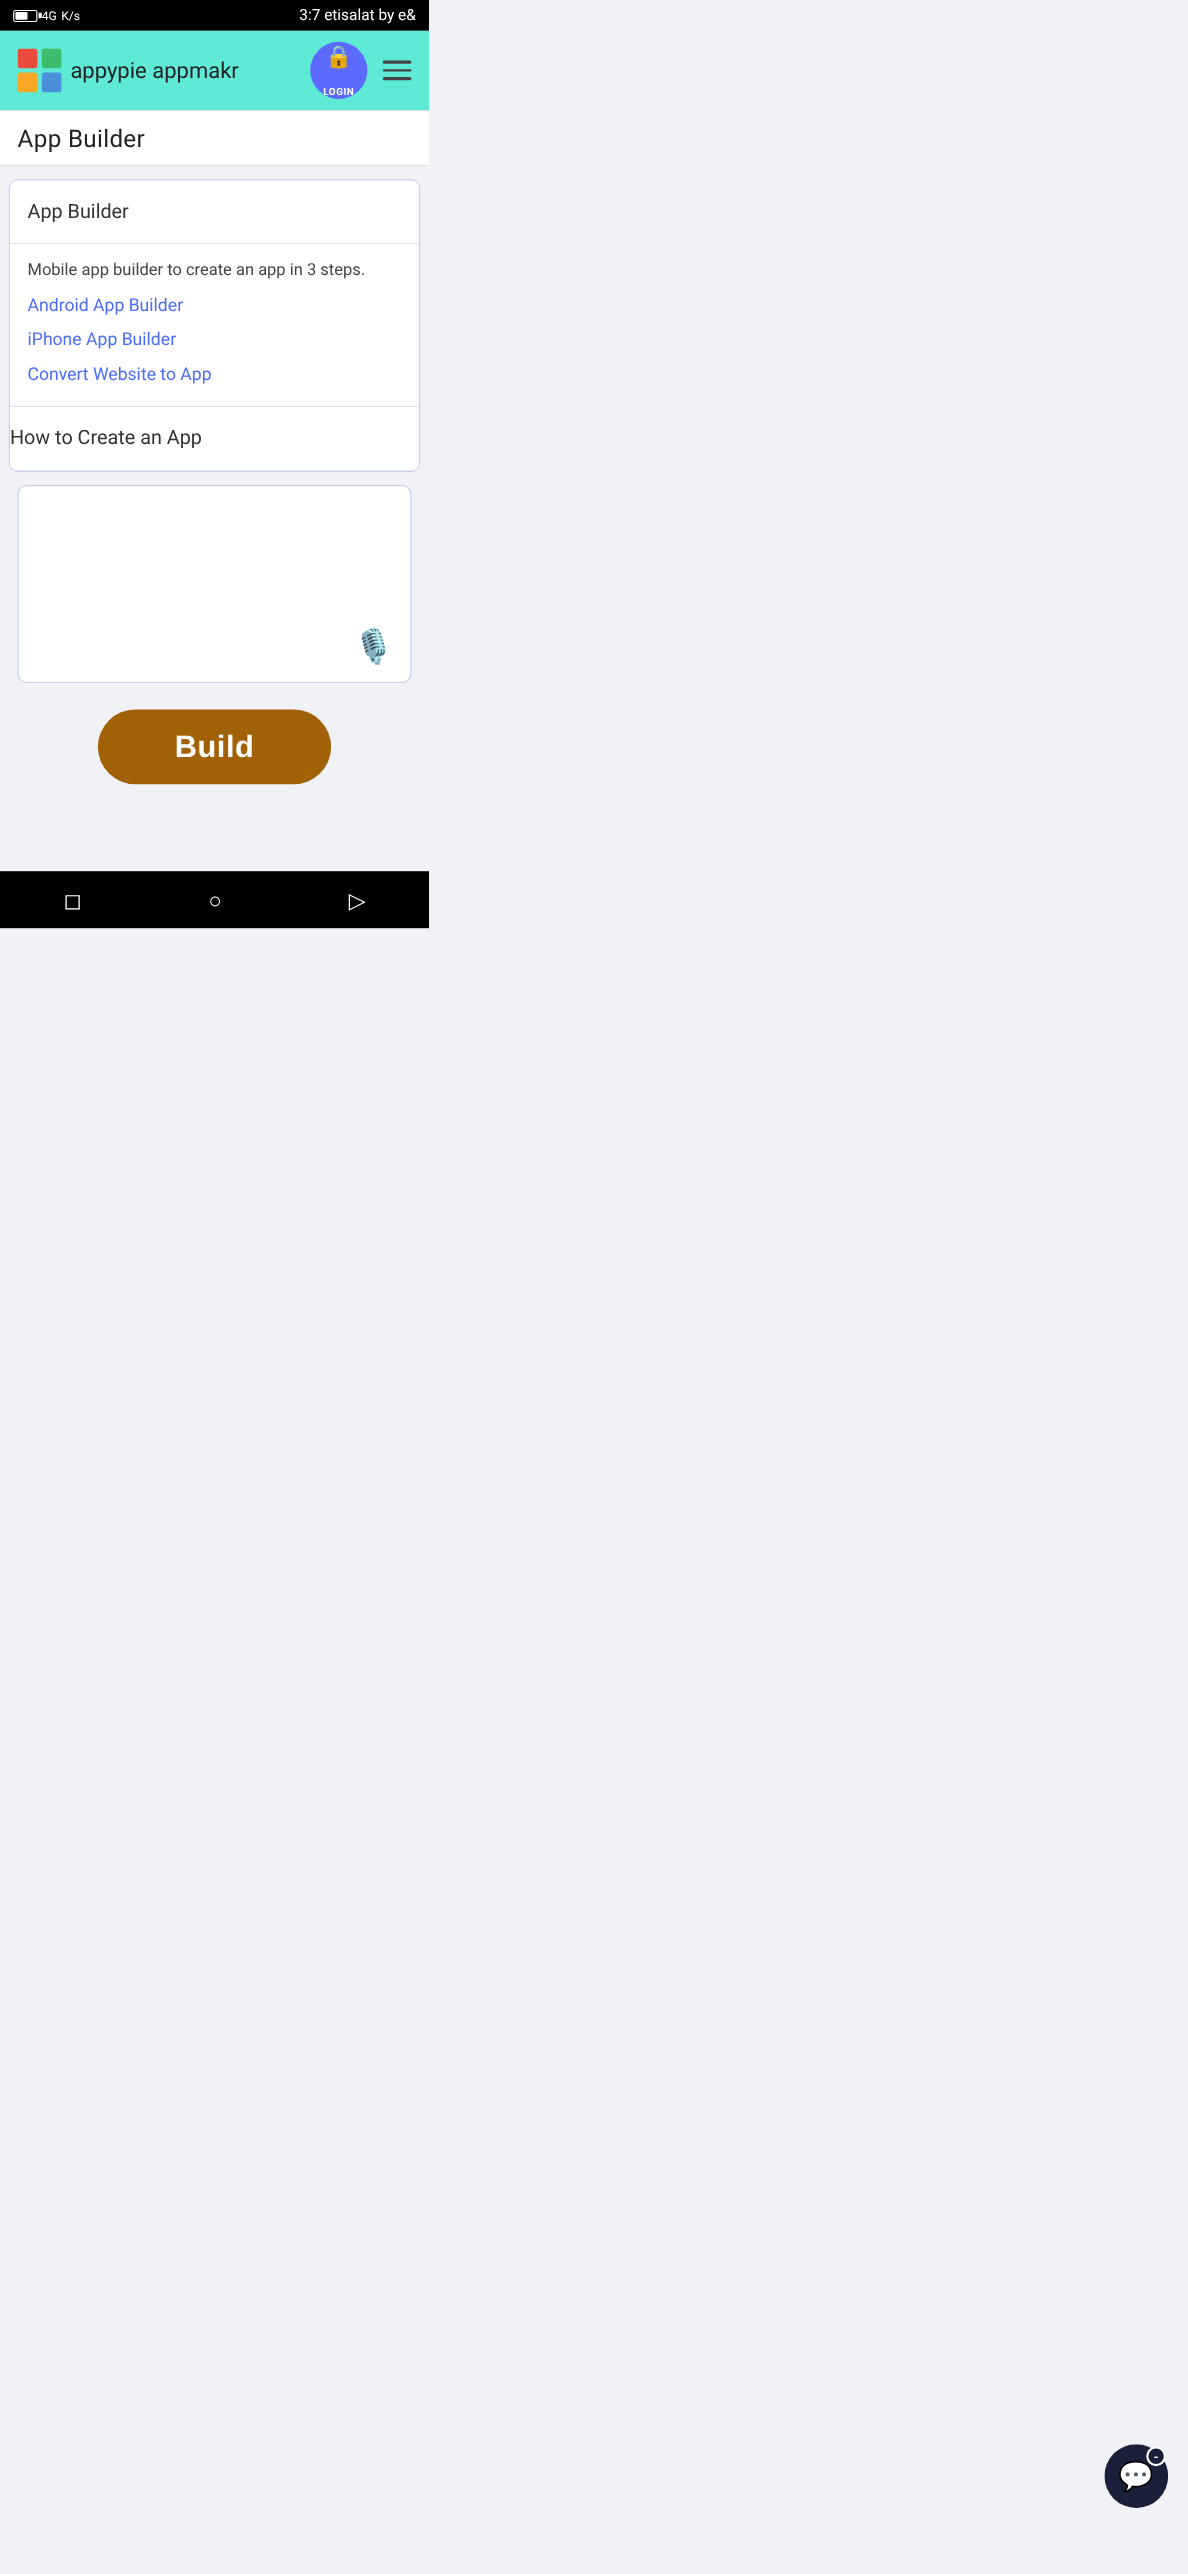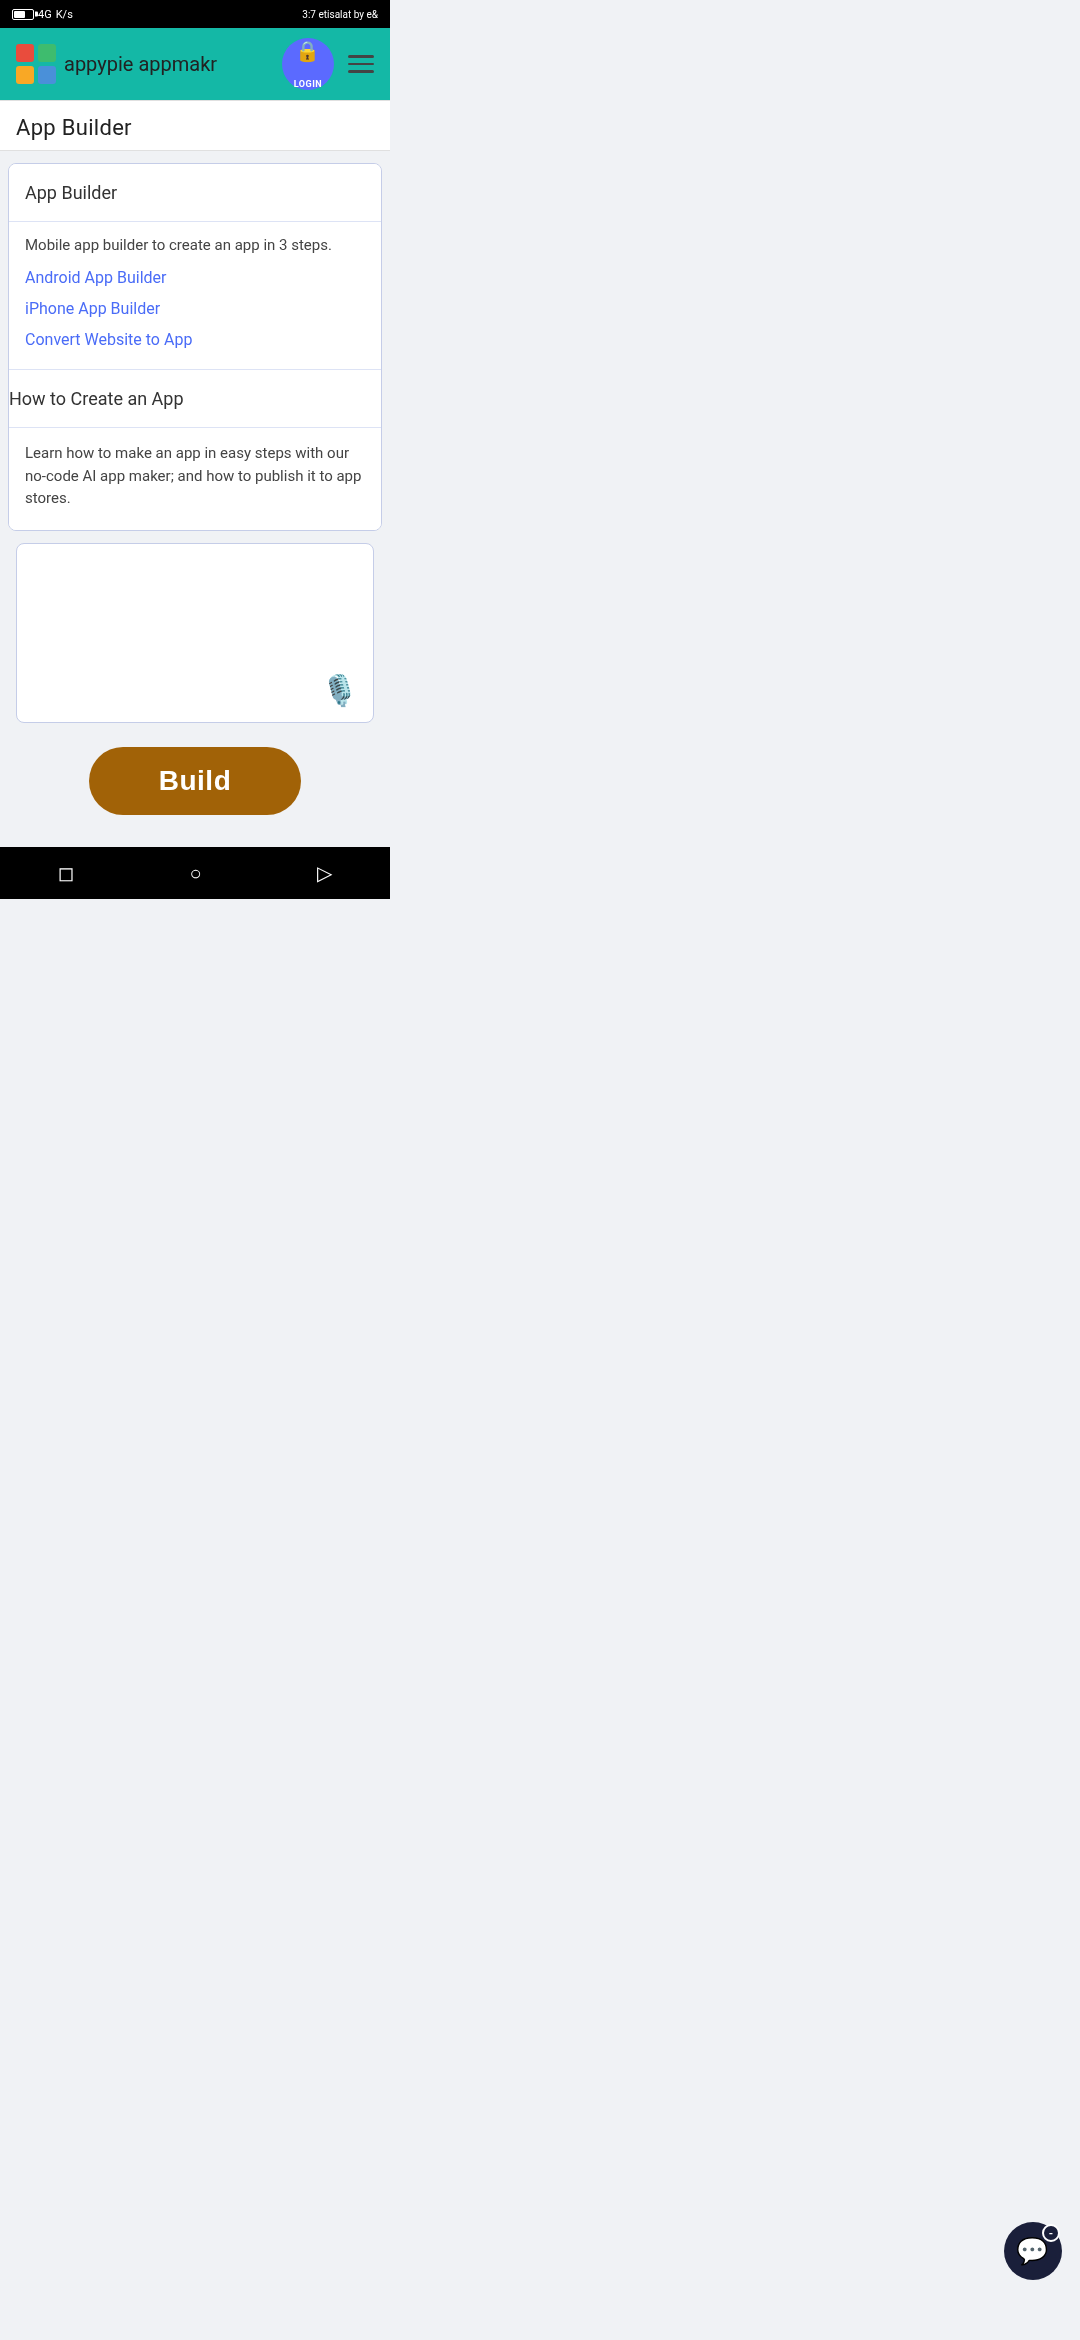--- a/index.html
+++ b/index.html
@@ -25,21 +25,21 @@
       padding: 6px 12px;
       font-size: 11px;
       height: 28px;
     }
     .status-left {
       display: flex;
       align-items: center;
       gap: 4px;
     }
     .status-right {
-      font-size: 10px;
+      font-size: 14px;
     }
     .battery-icon {
       width: 22px;
       height: 11px;
       border: 1.5px solid #fff;
       border-radius: 2px;
       display: inline-flex;
       align-items: center;
       padding: 1px;
       position: relative;
@@ -57,21 +57,21 @@
     }
     .battery-fill {
       background: #fff;
       height: 100%;
       width: 60%;
       border-radius: 1px;
     }
 
     
     .header {
-      background: #14b8a6;
+      background: #5eead4;
       display: flex;
       justify-content: space-between;
       padding: 10px 16px;
       border-bottom: 1px solid #e0e0e0;
     }
     .logo-area {
       display: flex;
       align-items: center;
       gap: 8px;
     }
@@ -352,21 +352,20 @@
   <div class="dropdown-card">
     <div class="dropdown-header">App Builder</div>
     <div class="dropdown-body">
       <p class="description">Mobile app builder to create an app in 3 steps.</p>
       <a class="link-item">Android App Builder</a>
       <a class="link-item">iPhone App Builder</a>
       <a class="link-item">Convert Website to App</a>
     </div>
 
     <div class="second-card-header">How to Create an App</div>
-    <div class="second-card-body">Learn how to make an app in easy steps with our no-code AI app maker; and how to publish it to app stores.</div>
   </div>
 
   <div class="input-area-wrapper">
     <div class="mic-btn">
       <span class="mic-icon">🎙️</span>
     </div>
   </div>
 
   <div class="build-btn-area">
     <button class="build-btn">Build</button>

